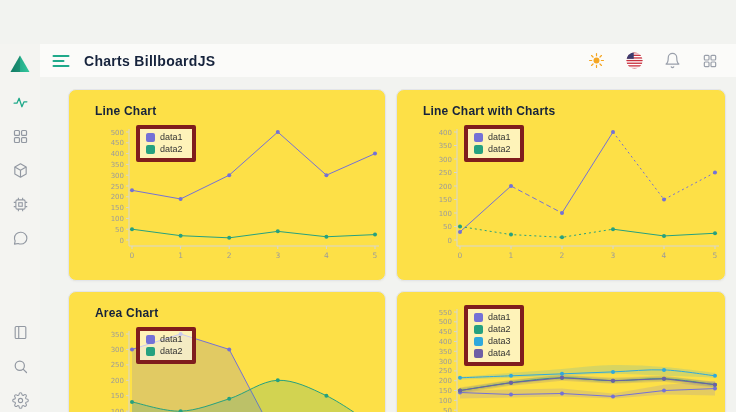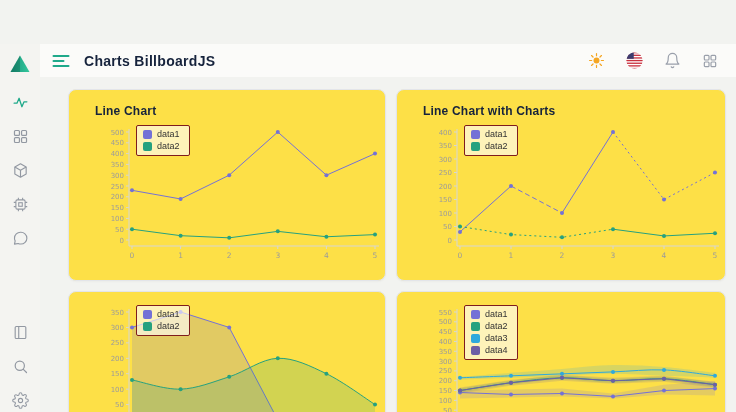--- a/index.html
+++ b/index.html
@@ -45,21 +45,21 @@
   .card {
     background:#fde047; border:1px solid #e3e5e9; border-radius:8px;
     padding:12px 26px 6px; box-shadow:0 1px 2px rgba(0,0,0,.03);
     overflow:hidden;
   }
   .card h2 { margin:2px 0 6px; font-size:12px; font-weight:bold; color:#16233c; letter-spacing:.2px; }
   .chart { position:relative; height:142px; }
   .chart svg text { font-family:"DejaVu Sans", sans-serif; }
 
   .chart-legend {
-    position:absolute; border:1px solid #7f1d1d; background:rgba(255,255,255,.62);
+    position:absolute; border:4px solid #7f1d1d; background:rgba(255,255,255,.62);
     border-radius:2px; padding:3px 9px 3px 6px; display:flex; flex-direction:column; gap:1px;
   }
   .legend-row { display:flex; align-items:center; gap:5px; font-size:9px; color:#333; line-height:11px; cursor:pointer; }
   .legend-row .swatch { width:9px; height:9px; border-radius:2px; flex-shrink:0; }
 </style>
 </head>
 <body>
 
 <div class="app">
 
@@ -331,20 +331,21 @@
                 <span class="swatch" style="background: rgb(116, 113, 214);"></span>
                 <span>data1</span>
               </div>
               <div class="legend-row">
                 <span class="swatch" style="background: rgb(38, 161, 127);"></span>
                 <span>data2</span>
               </div>
             </div></div>
       </section>
       <section class="card">
+        <h2>Area Chart</h2>
         <div class="chart"><svg width="288" height="142">
               <line x1="34" y1="5" x2="34" y2="122" stroke="#d6d6d6"></line>
               <line x1="34" y1="122" x2="284" y2="122" stroke="#d6d6d6"></line>
               <line x1="31" y1="116" x2="34" y2="116" stroke="#d6d6d6"></line>
               <text x="29" y="118.5" text-anchor="end" font-size="7" fill="#9b9b9b">0</text>
               <line x1="31" y1="100.57142857142858" x2="34" y2="100.57142857142858" stroke="#d6d6d6"></line>
               <text x="29" y="103.07142857142858" text-anchor="end" font-size="7" fill="#9b9b9b">50</text>
               <line x1="31" y1="85.14285714285714" x2="34" y2="85.14285714285714" stroke="#d6d6d6"></line>
               <text x="29" y="87.64285714285714" text-anchor="end" font-size="7" fill="#9b9b9b">100</text>
               <line x1="31" y1="69.71428571428571" x2="34" y2="69.71428571428571" stroke="#d6d6d6"></line>

